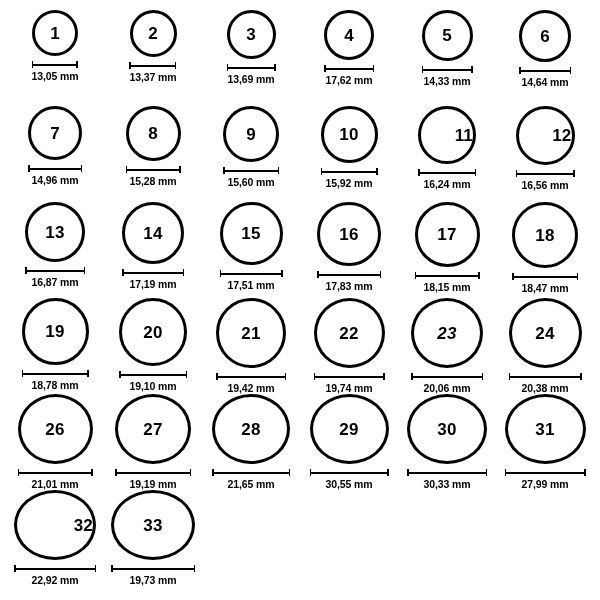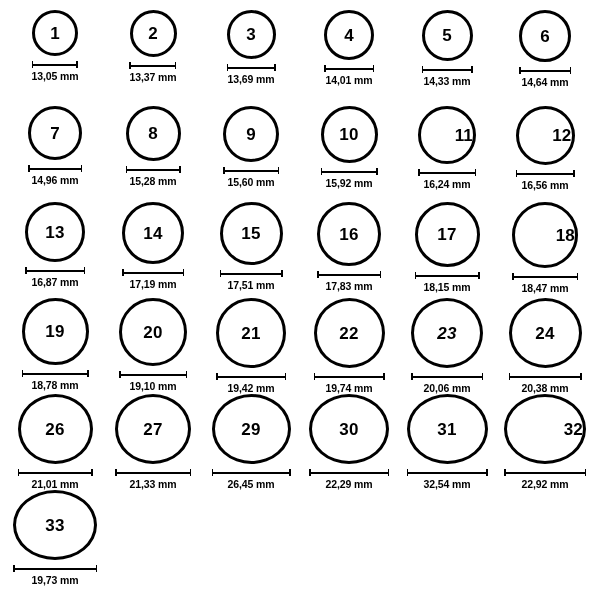--- a/index.html
+++ b/index.html
@@ -136,21 +136,21 @@
       <div class="cell">
         <div class="ring" style="width: 50px; height: 50px;">
           <span class="ring-label">4</span>
         </div>
         <div class="measure">
           <div class="caliper" style="width: 50px;">
             <span class="tick left"></span>
             <span class="bar"></span>
             <span class="tick right"></span>
           </div>
-          <div class="mm">14,01 mm</div>
+          <div class="mm">17,62 mm</div>
         </div>
       </div>
       <div class="cell">
         <div class="ring" style="width: 51px; height: 51px;">
           <span class="ring-label">5</span>
         </div>
         <div class="measure">
           <div class="caliper" style="width: 51px;">
             <span class="tick left"></span>
             <span class="bar"></span>
@@ -309,21 +309,21 @@
         <div class="measure">
           <div class="caliper" style="width: 65px;">
             <span class="tick left"></span>
             <span class="bar"></span>
             <span class="tick right"></span>
           </div>
           <div class="mm">18,15 mm</div>
         </div>
       </div>
       <div class="cell">
-        <div class="ring" style="width: 66px; height: 66px; justify-content: flex-end;">
+        <div class="ring" style="width: 66px; height: 66px;">
           <span class="ring-label">18</span>
         </div>
         <div class="measure">
           <div class="caliper" style="width: 66px;">
             <span class="tick left"></span>
             <span class="bar"></span>
             <span class="tick right"></span>
           </div>
           <div class="mm">18,47 mm</div>
         </div>
@@ -422,60 +422,73 @@
       <div class="cell">
         <div class="ring" style="width: 76px; height: 76px;">
           <span class="ring-label">27</span>
         </div>
         <div class="measure">
           <div class="caliper" style="width: 76px;">
             <span class="tick left"></span>
             <span class="bar"></span>
             <span class="tick right"></span>
           </div>
-          <div class="mm">21,33 mm</div>
+          <div class="mm">19,19 mm</div>
+        </div>
+      </div>
+      <div class="cell">
+        <div class="ring" style="width: 78px; height: 78px;">
+          <span class="ring-label">28</span>
+        </div>
+        <div class="measure">
+          <div class="caliper" style="width: 78px;">
+            <span class="tick left"></span>
+            <span class="bar"></span>
+            <span class="tick right"></span>
+          </div>
+          <div class="mm">21,65 mm</div>
         </div>
       </div>
       <div class="cell">
         <div class="ring" style="width: 79px; height: 79px;">
           <span class="ring-label">29</span>
         </div>
         <div class="measure">
           <div class="caliper" style="width: 79px;">
             <span class="tick left"></span>
             <span class="bar"></span>
             <span class="tick right"></span>
           </div>
-          <div class="mm">26,45 mm</div>
+          <div class="mm">30,55 mm</div>
         </div>
       </div>
       <div class="cell">
         <div class="ring" style="width: 80px; height: 80px;">
           <span class="ring-label">30</span>
         </div>
         <div class="measure">
           <div class="caliper" style="width: 80px;">
             <span class="tick left"></span>
             <span class="bar"></span>
             <span class="tick right"></span>
           </div>
-          <div class="mm">22,29 mm</div>
+          <div class="mm">30,33 mm</div>
         </div>
       </div>
       <div class="cell">
         <div class="ring" style="width: 81px; height: 81px;">
           <span class="ring-label">31</span>
         </div>
         <div class="measure">
           <div class="caliper" style="width: 81px;">
             <span class="tick left"></span>
             <span class="bar"></span>
             <span class="tick right"></span>
           </div>
-          <div class="mm">32,54 mm</div>
+          <div class="mm">27,99 mm</div>
         </div>
       </div>
       <div class="cell">
         <div class="ring" style="width: 82px; height: 82px; justify-content: flex-end;">
           <span class="ring-label">32</span>
         </div>
         <div class="measure">
           <div class="caliper" style="width: 82px;">
             <span class="tick left"></span>
             <span class="bar"></span>

